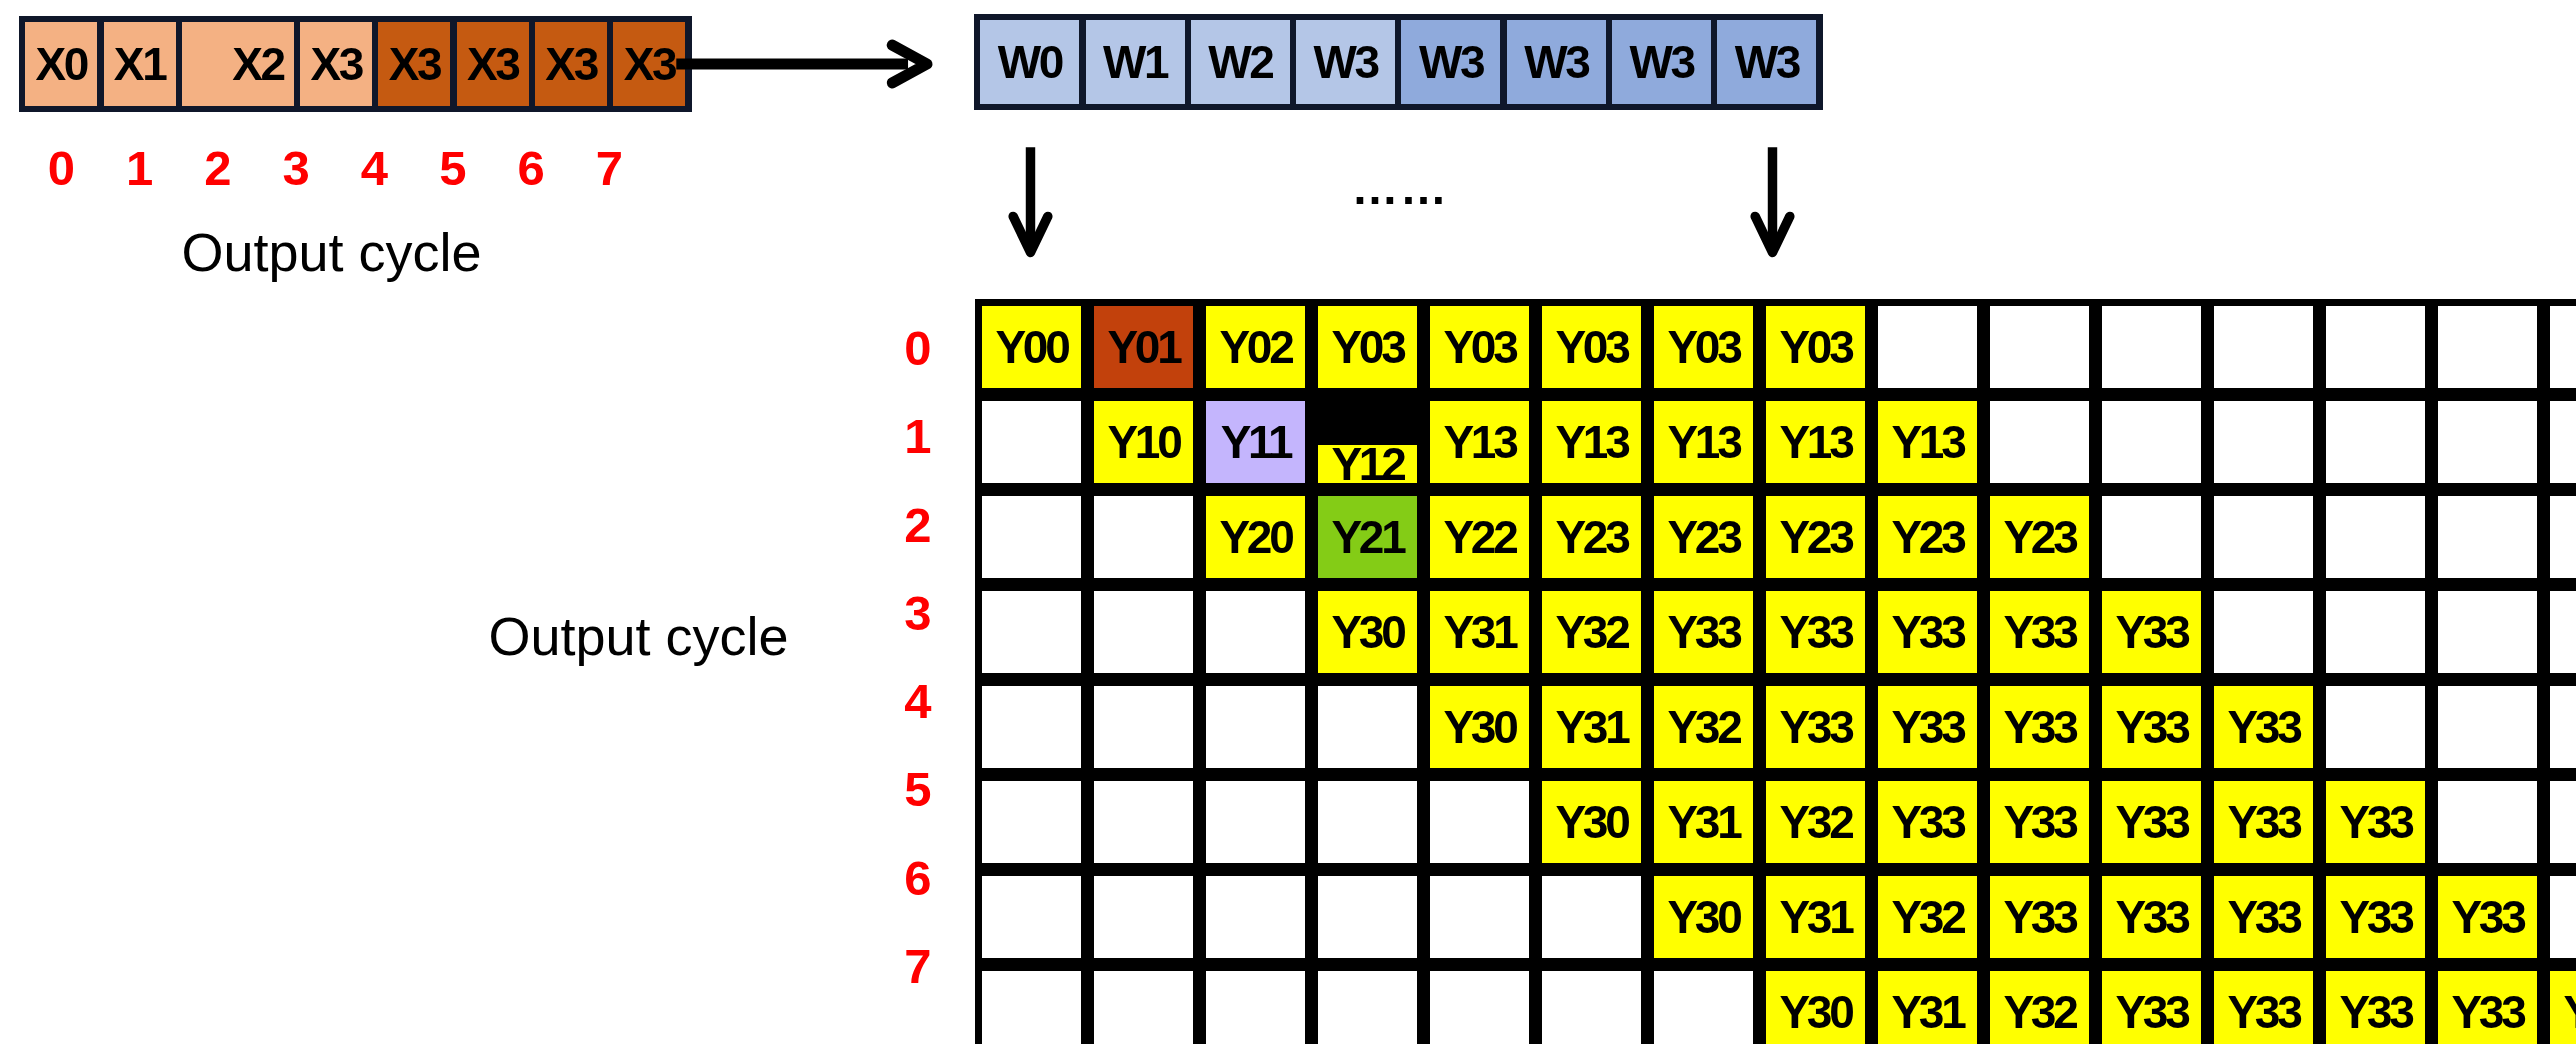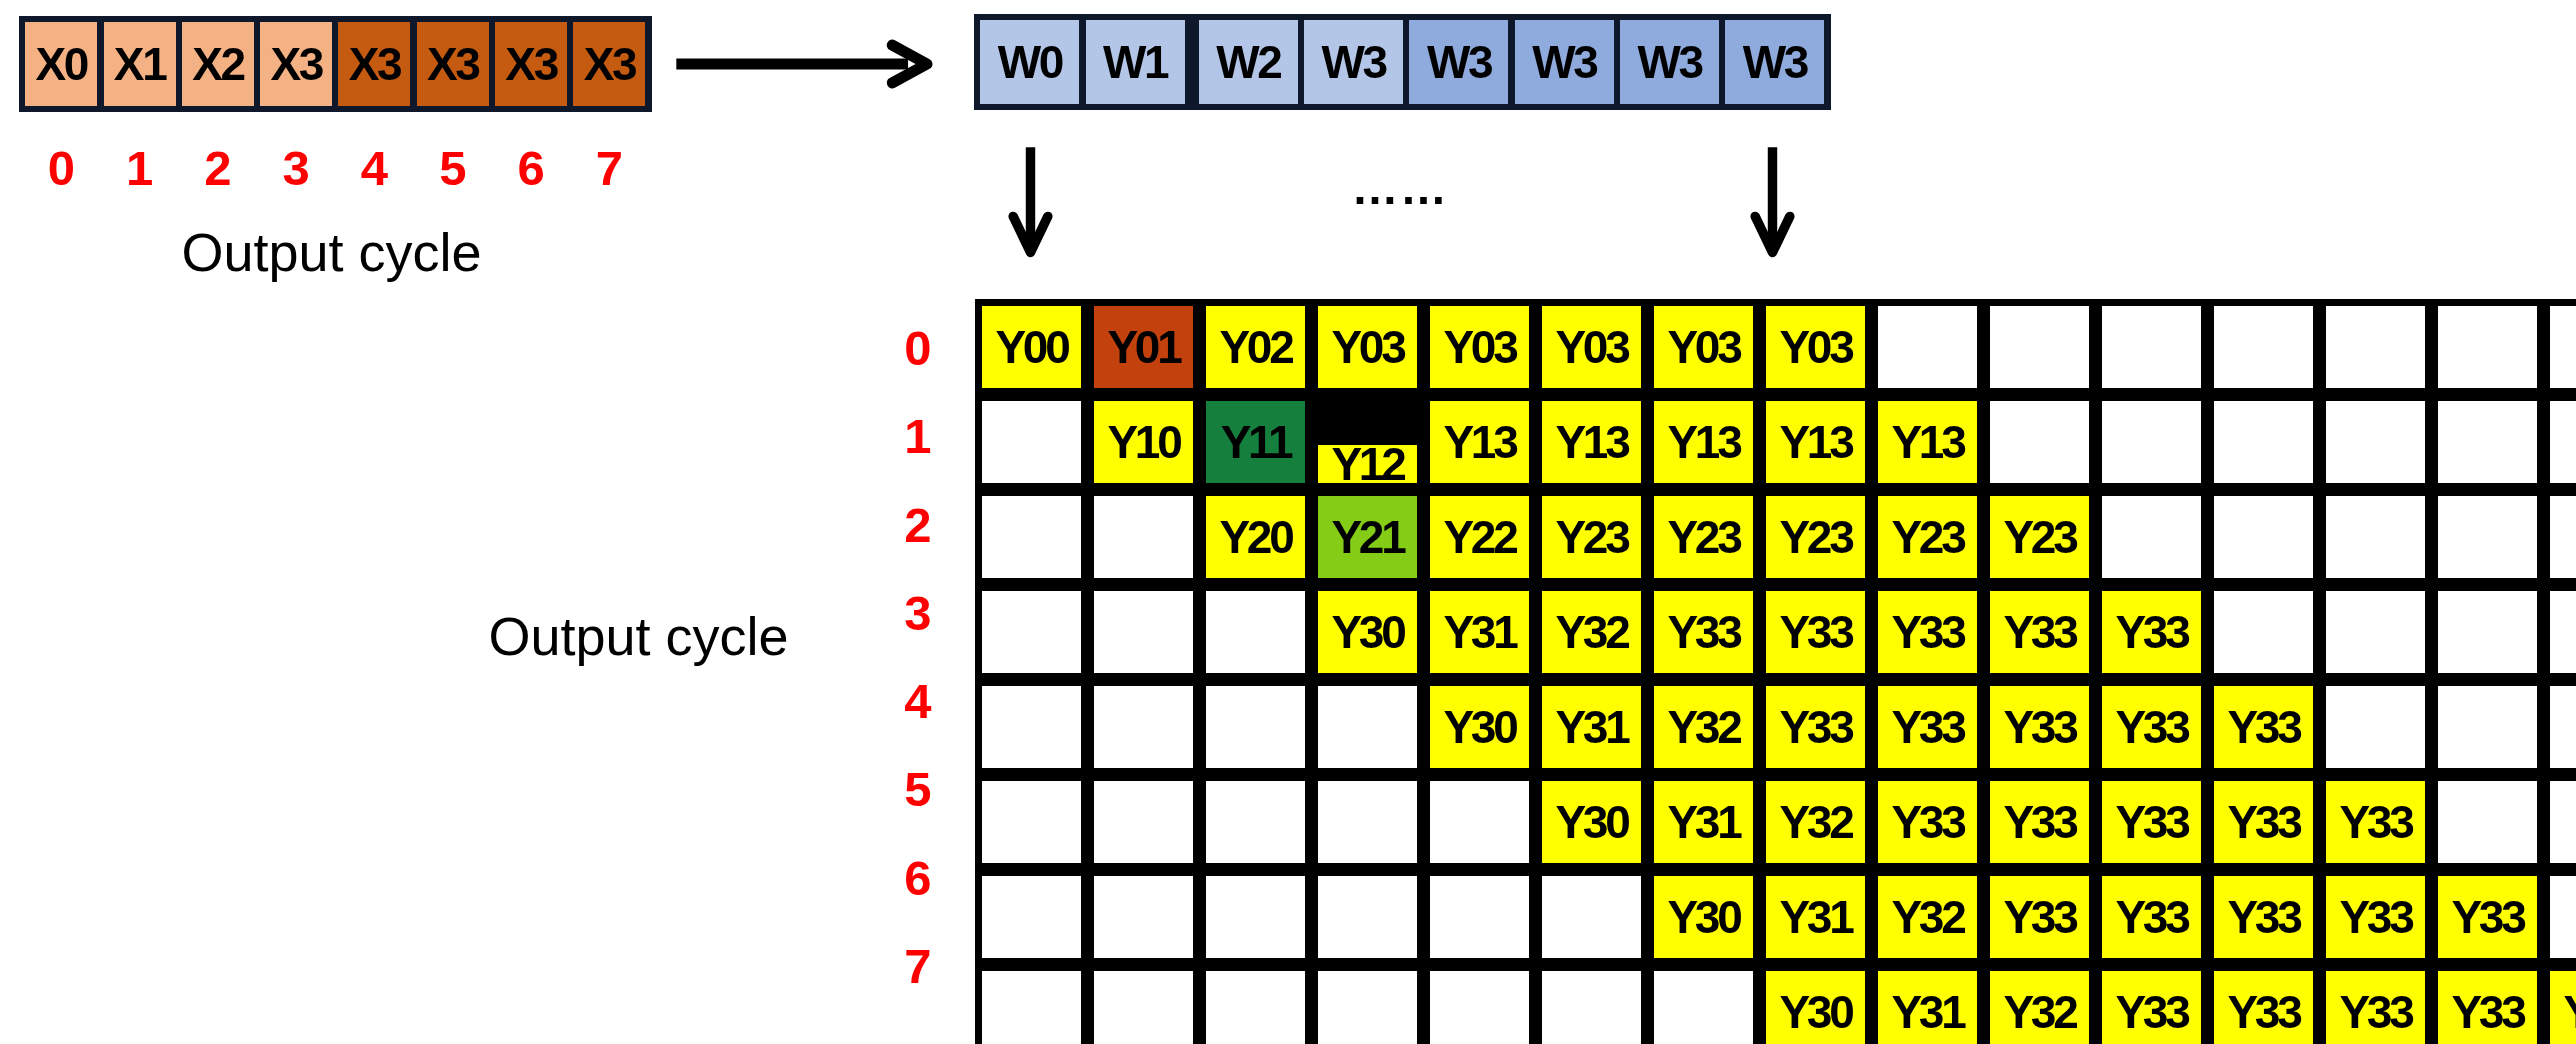--- a/index.html
+++ b/index.html
@@ -77,21 +77,21 @@
     display:flex; align-items:center; justify-content:center;
     font-weight:700; font-size:46px; letter-spacing:-3.2px; color:#000;
   }
 </style>
 </head>
 <body>
 
 <div id="x-strip" class="strip">
     <div class="strip-cell x-cell" style="background: rgb(244, 177, 131);">X0</div>
     <div class="strip-cell x-cell" style="background: rgb(244, 177, 131);">X1</div>
-    <div class="strip-cell x-cell" style="background: rgb(244, 177, 131);">X2</div>
+    <div class="strip-cell x-cell" style="background: rgb(244, 177, 131); padding-left: 40px;">X2</div>
     <div class="strip-cell x-cell" style="background: rgb(244, 177, 131);">X3</div>
     <div class="strip-cell x-cell" style="background: rgb(197, 90, 17);">X3</div>
     <div class="strip-cell x-cell" style="background: rgb(197, 90, 17);">X3</div>
     <div class="strip-cell x-cell" style="background: rgb(197, 90, 17);">X3</div>
     <div class="strip-cell x-cell" style="background: rgb(197, 90, 17);">X3</div>
   </div>
 
 <div id="input-indices">
     <div class="idx" style="color: rgb(255, 0, 0);">0</div>
     <div class="idx" style="color: rgb(255, 0, 0);">1</div>
@@ -106,21 +106,21 @@
 <div id="input-caption" class="caption">Output cycle</div>
 
 <svg id="right-arrow" class="arrow-svg" width="268" height="68" viewBox="0 0 340 86">
   <line x1="8" y1="43" x2="302" y2="43" stroke="#000" stroke-width="14"></line>
   <polyline points="282,19 326,43 282,67" fill="none" stroke="#000" stroke-width="14" stroke-linecap="round" stroke-linejoin="round"></polyline>
 </svg>
 
 <div id="w-strip" class="strip">
     <div class="strip-cell w-cell" style="background: rgb(180, 198, 231);">W0</div>
     <div class="strip-cell w-cell" style="background: rgb(180, 198, 231);">W1</div>
-    <div class="strip-cell w-cell" style="background: rgb(180, 198, 231); margin-left: 8px;">W2</div>
+    <div class="strip-cell w-cell" style="background: rgb(180, 198, 231);">W2</div>
     <div class="strip-cell w-cell" style="background: rgb(180, 198, 231);">W3</div>
     <div class="strip-cell w-cell" style="background: rgb(143, 170, 220);">W3</div>
     <div class="strip-cell w-cell" style="background: rgb(143, 170, 220);">W3</div>
     <div class="strip-cell w-cell" style="background: rgb(143, 170, 220);">W3</div>
     <div class="strip-cell w-cell" style="background: rgb(143, 170, 220);">W3</div>
   </div>
 
 <svg id="down-arrow-left" class="arrow-svg" width="63" height="118" viewBox="0 0 80 150">
   <line x1="40" y1="4" x2="40" y2="130" stroke="#000" stroke-width="12"></line>
   <polyline points="18,92 40,138 62,92" fill="none" stroke="#000" stroke-width="12" stroke-linecap="round" stroke-linejoin="round"></polyline>
@@ -156,21 +156,21 @@
     <div class="grid-cell filled" style="background: rgb(255, 255, 0);">Y03</div>
     <div class="grid-cell"></div>
     <div class="grid-cell"></div>
     <div class="grid-cell"></div>
     <div class="grid-cell"></div>
     <div class="grid-cell"></div>
     <div class="grid-cell"></div>
     <div class="grid-cell"></div>
     <div class="grid-cell"></div>
     <div class="grid-cell filled" style="background: rgb(255, 255, 0);">Y10</div>
-    <div class="grid-cell filled" style="background: #15803d;">Y11</div>
+    <div class="grid-cell filled" style="background: #c4b5fd;">Y11</div>
     <div class="grid-cell filled" style="background: rgb(255, 255, 0); margin-top: 44px;">Y12</div>
     <div class="grid-cell filled" style="background: rgb(255, 255, 0);">Y13</div>
     <div class="grid-cell filled" style="background: rgb(255, 255, 0);">Y13</div>
     <div class="grid-cell filled" style="background: rgb(255, 255, 0);">Y13</div>
     <div class="grid-cell filled" style="background: rgb(255, 255, 0);">Y13</div>
     <div class="grid-cell filled" style="background: rgb(255, 255, 0);">Y13</div>
     <div class="grid-cell"></div>
     <div class="grid-cell"></div>
     <div class="grid-cell"></div>
     <div class="grid-cell"></div>

